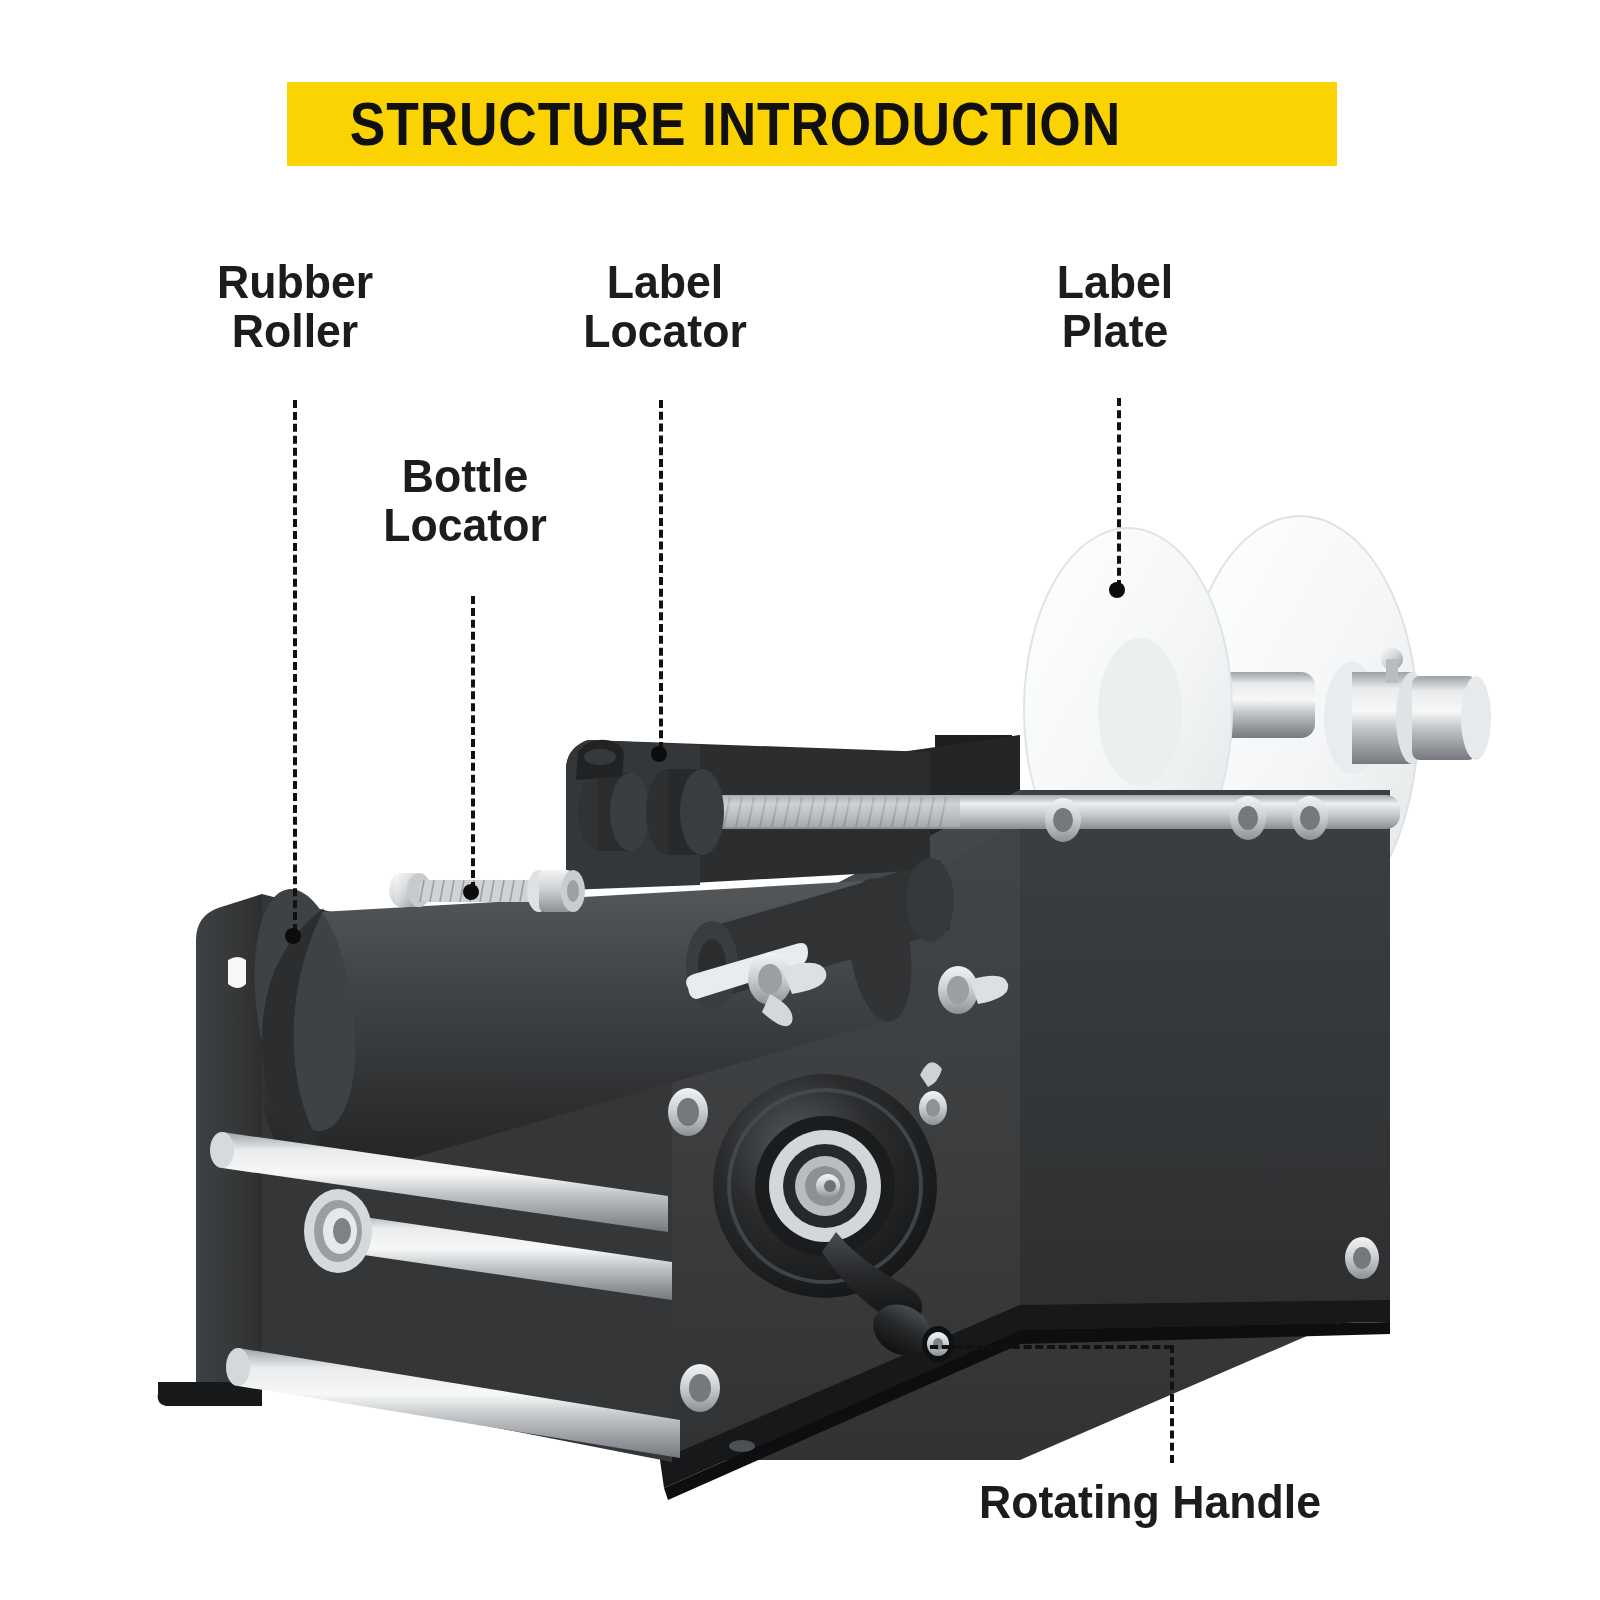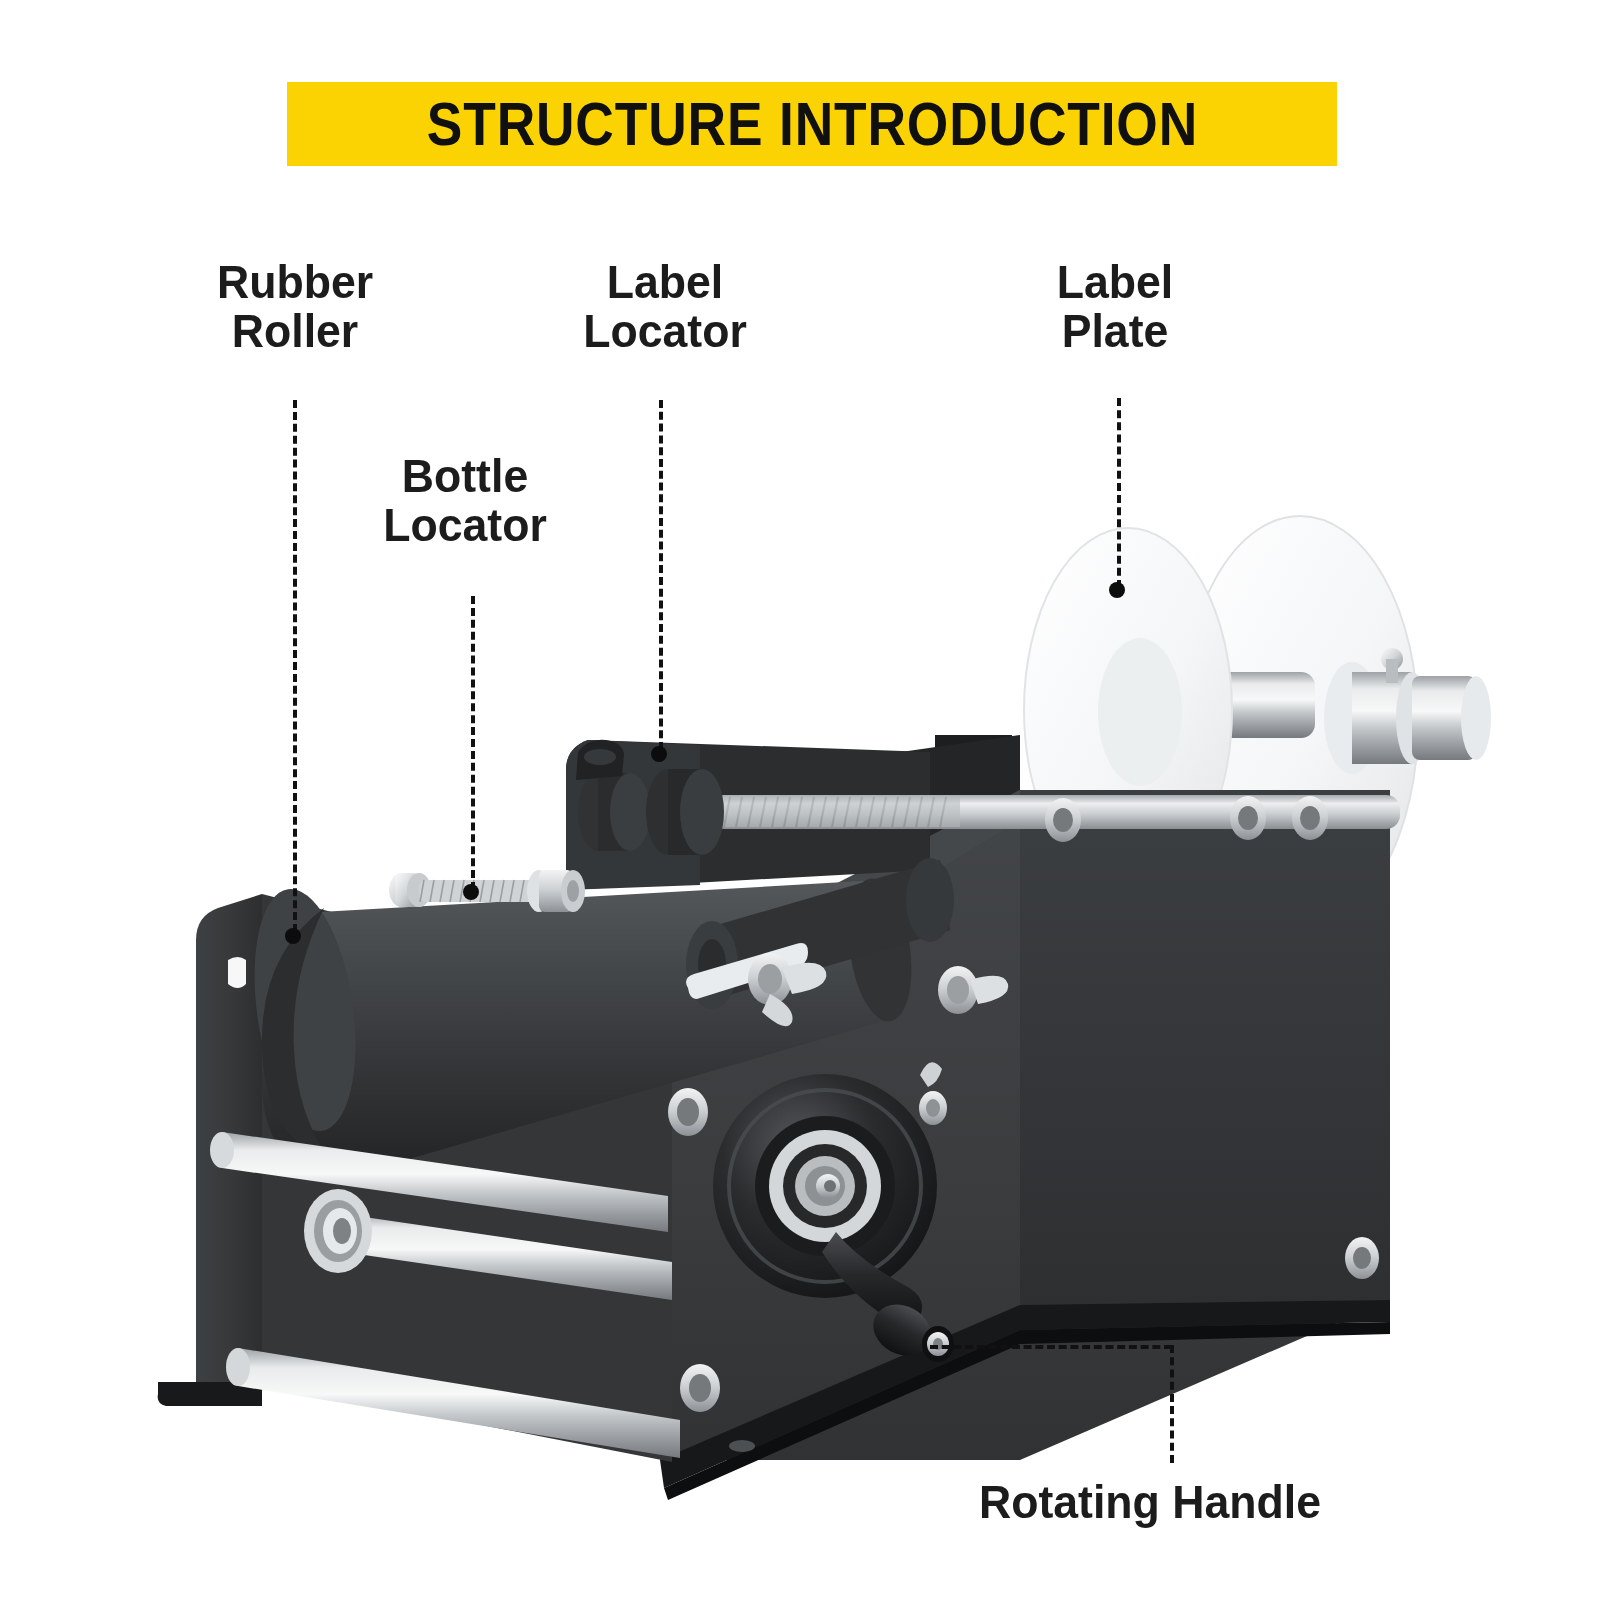--- a/index.html
+++ b/index.html
@@ -19,21 +19,21 @@
   
   .title-banner {
     position: absolute;
     left: 287px;
     top: 82px;
     width: 1050px;
     height: 84px;
     background: #FBD303;
     display: flex;
     align-items: center;
-    justify-content: center;
+    justify-content: flex-start;
   }
   .title-text {
     font-family: "Liberation Sans Narrow", "Liberation Sans", sans-serif;
     font-weight: 700;
     font-size: 62px;
     letter-spacing: 1px;
     color: #101010;
     transform: scaleX(0.86);
     white-space: nowrap;
     line-height: 1;

